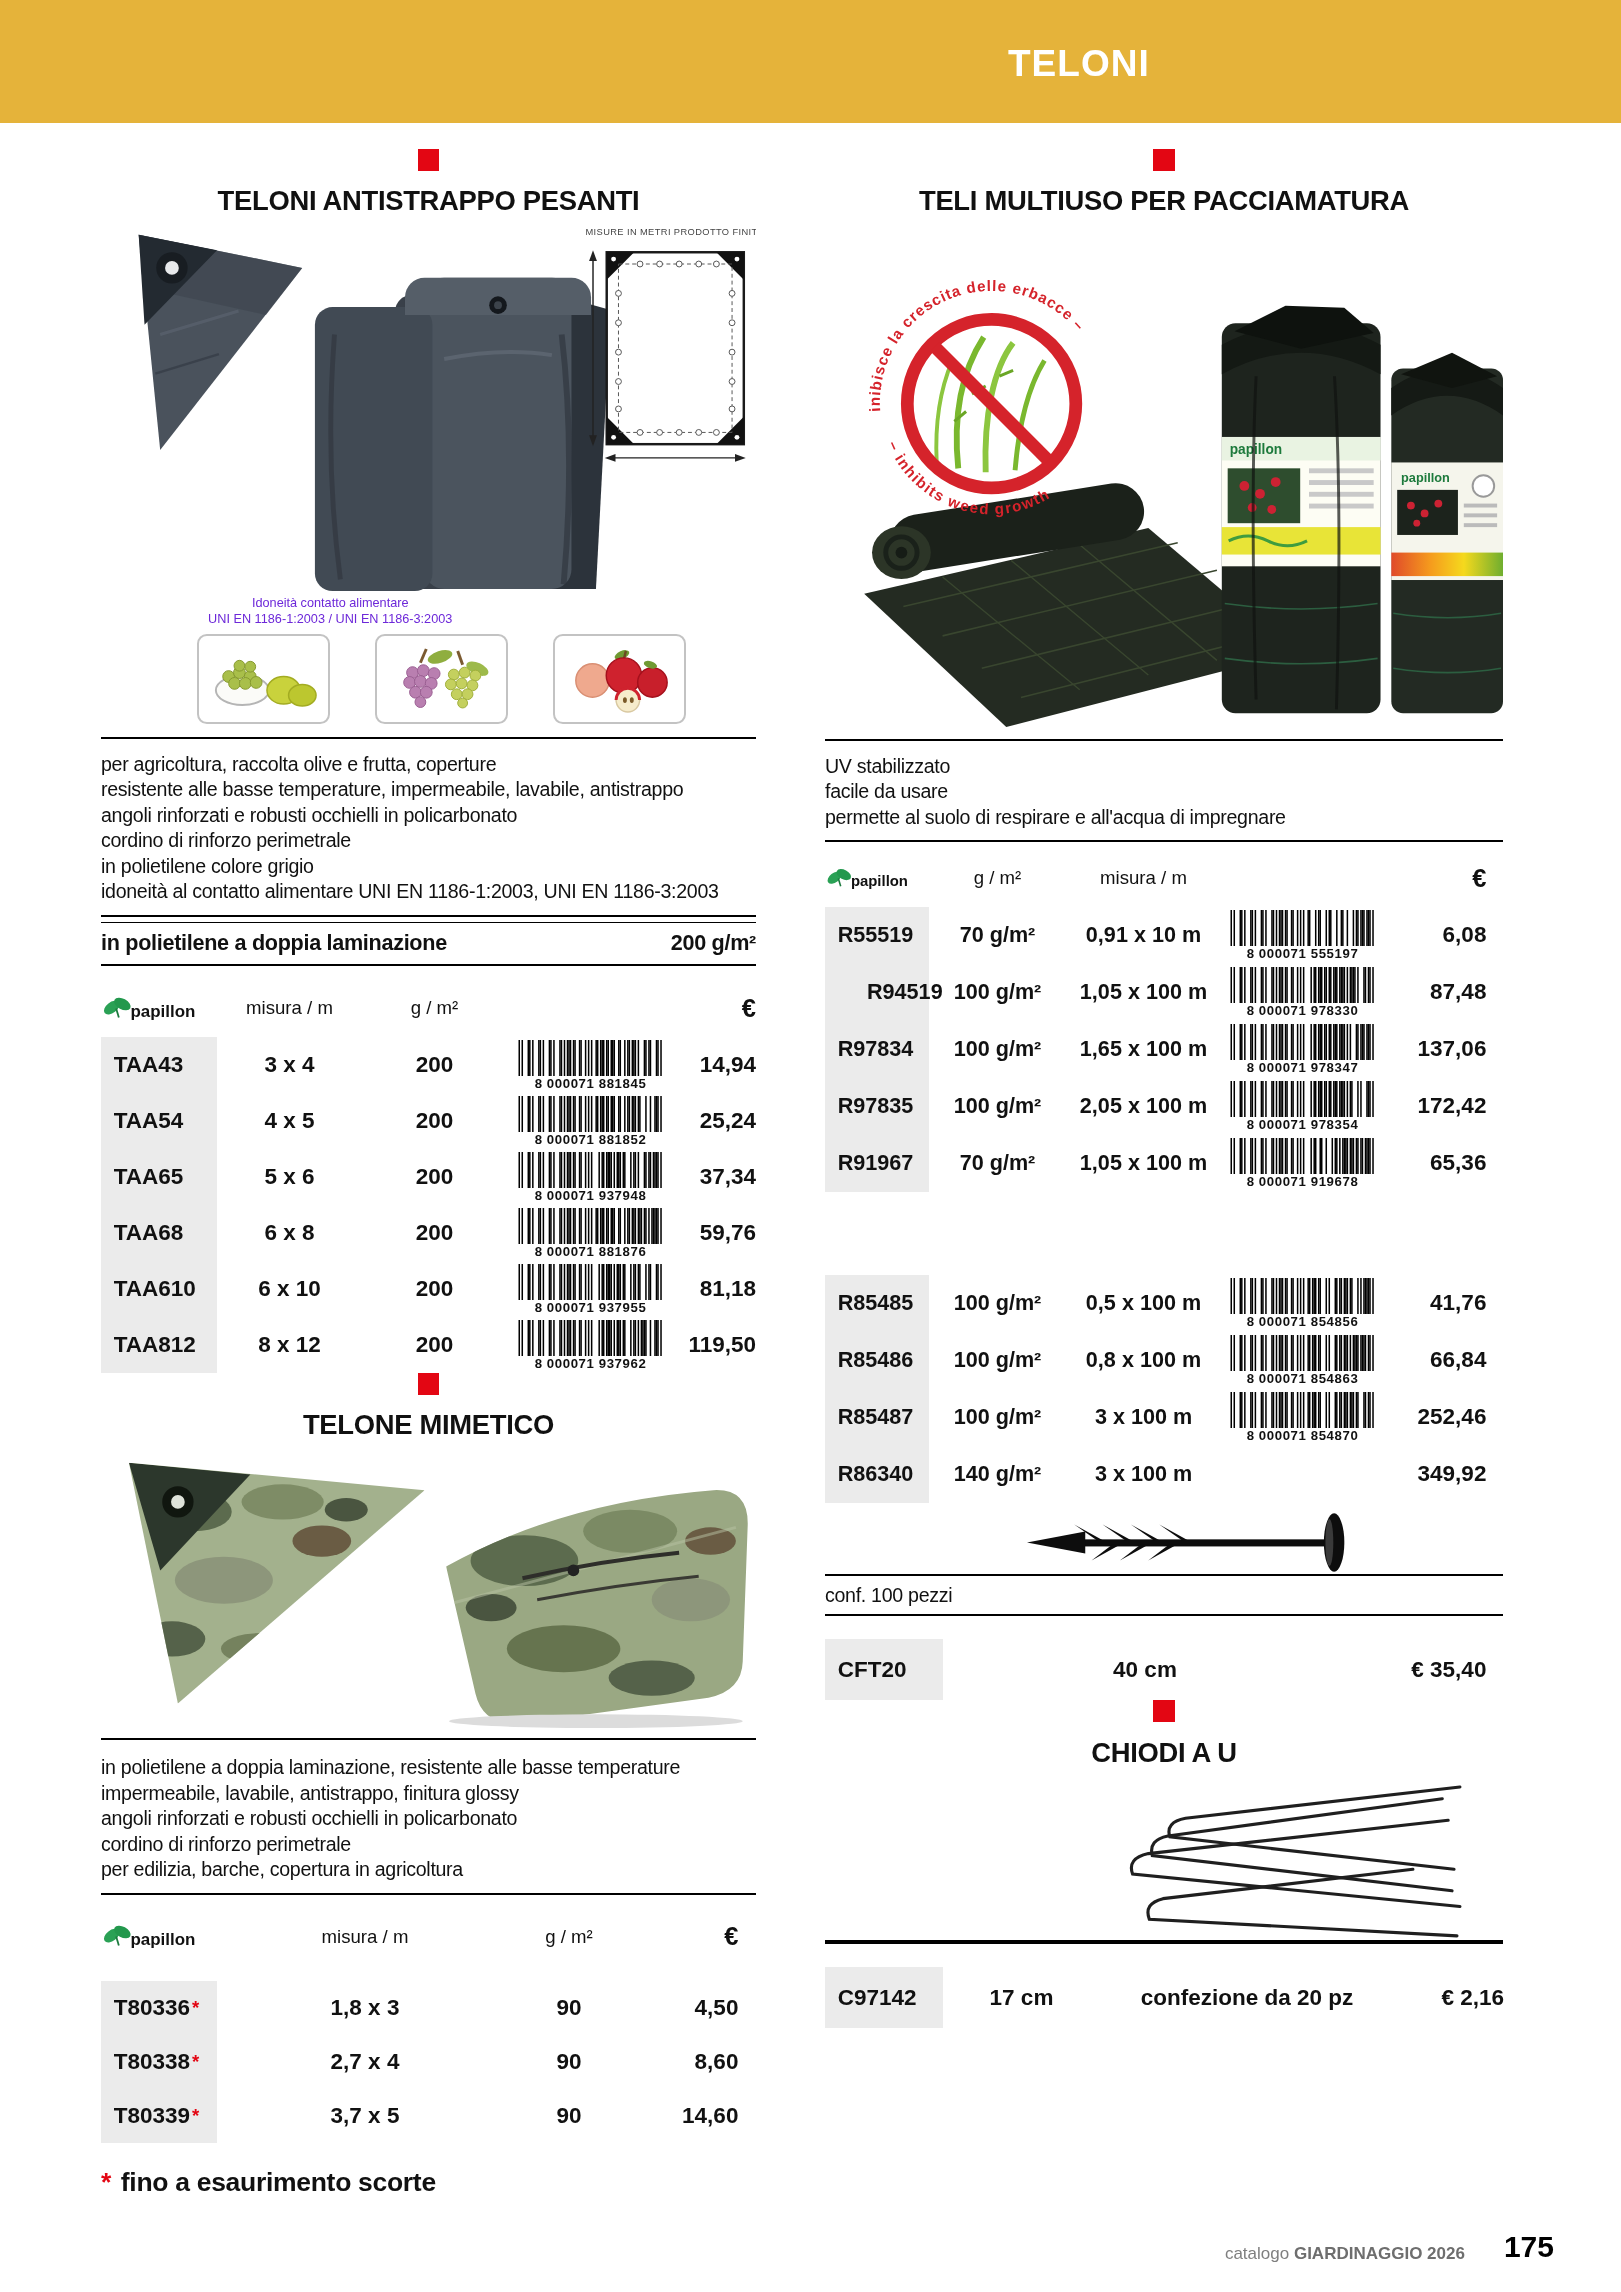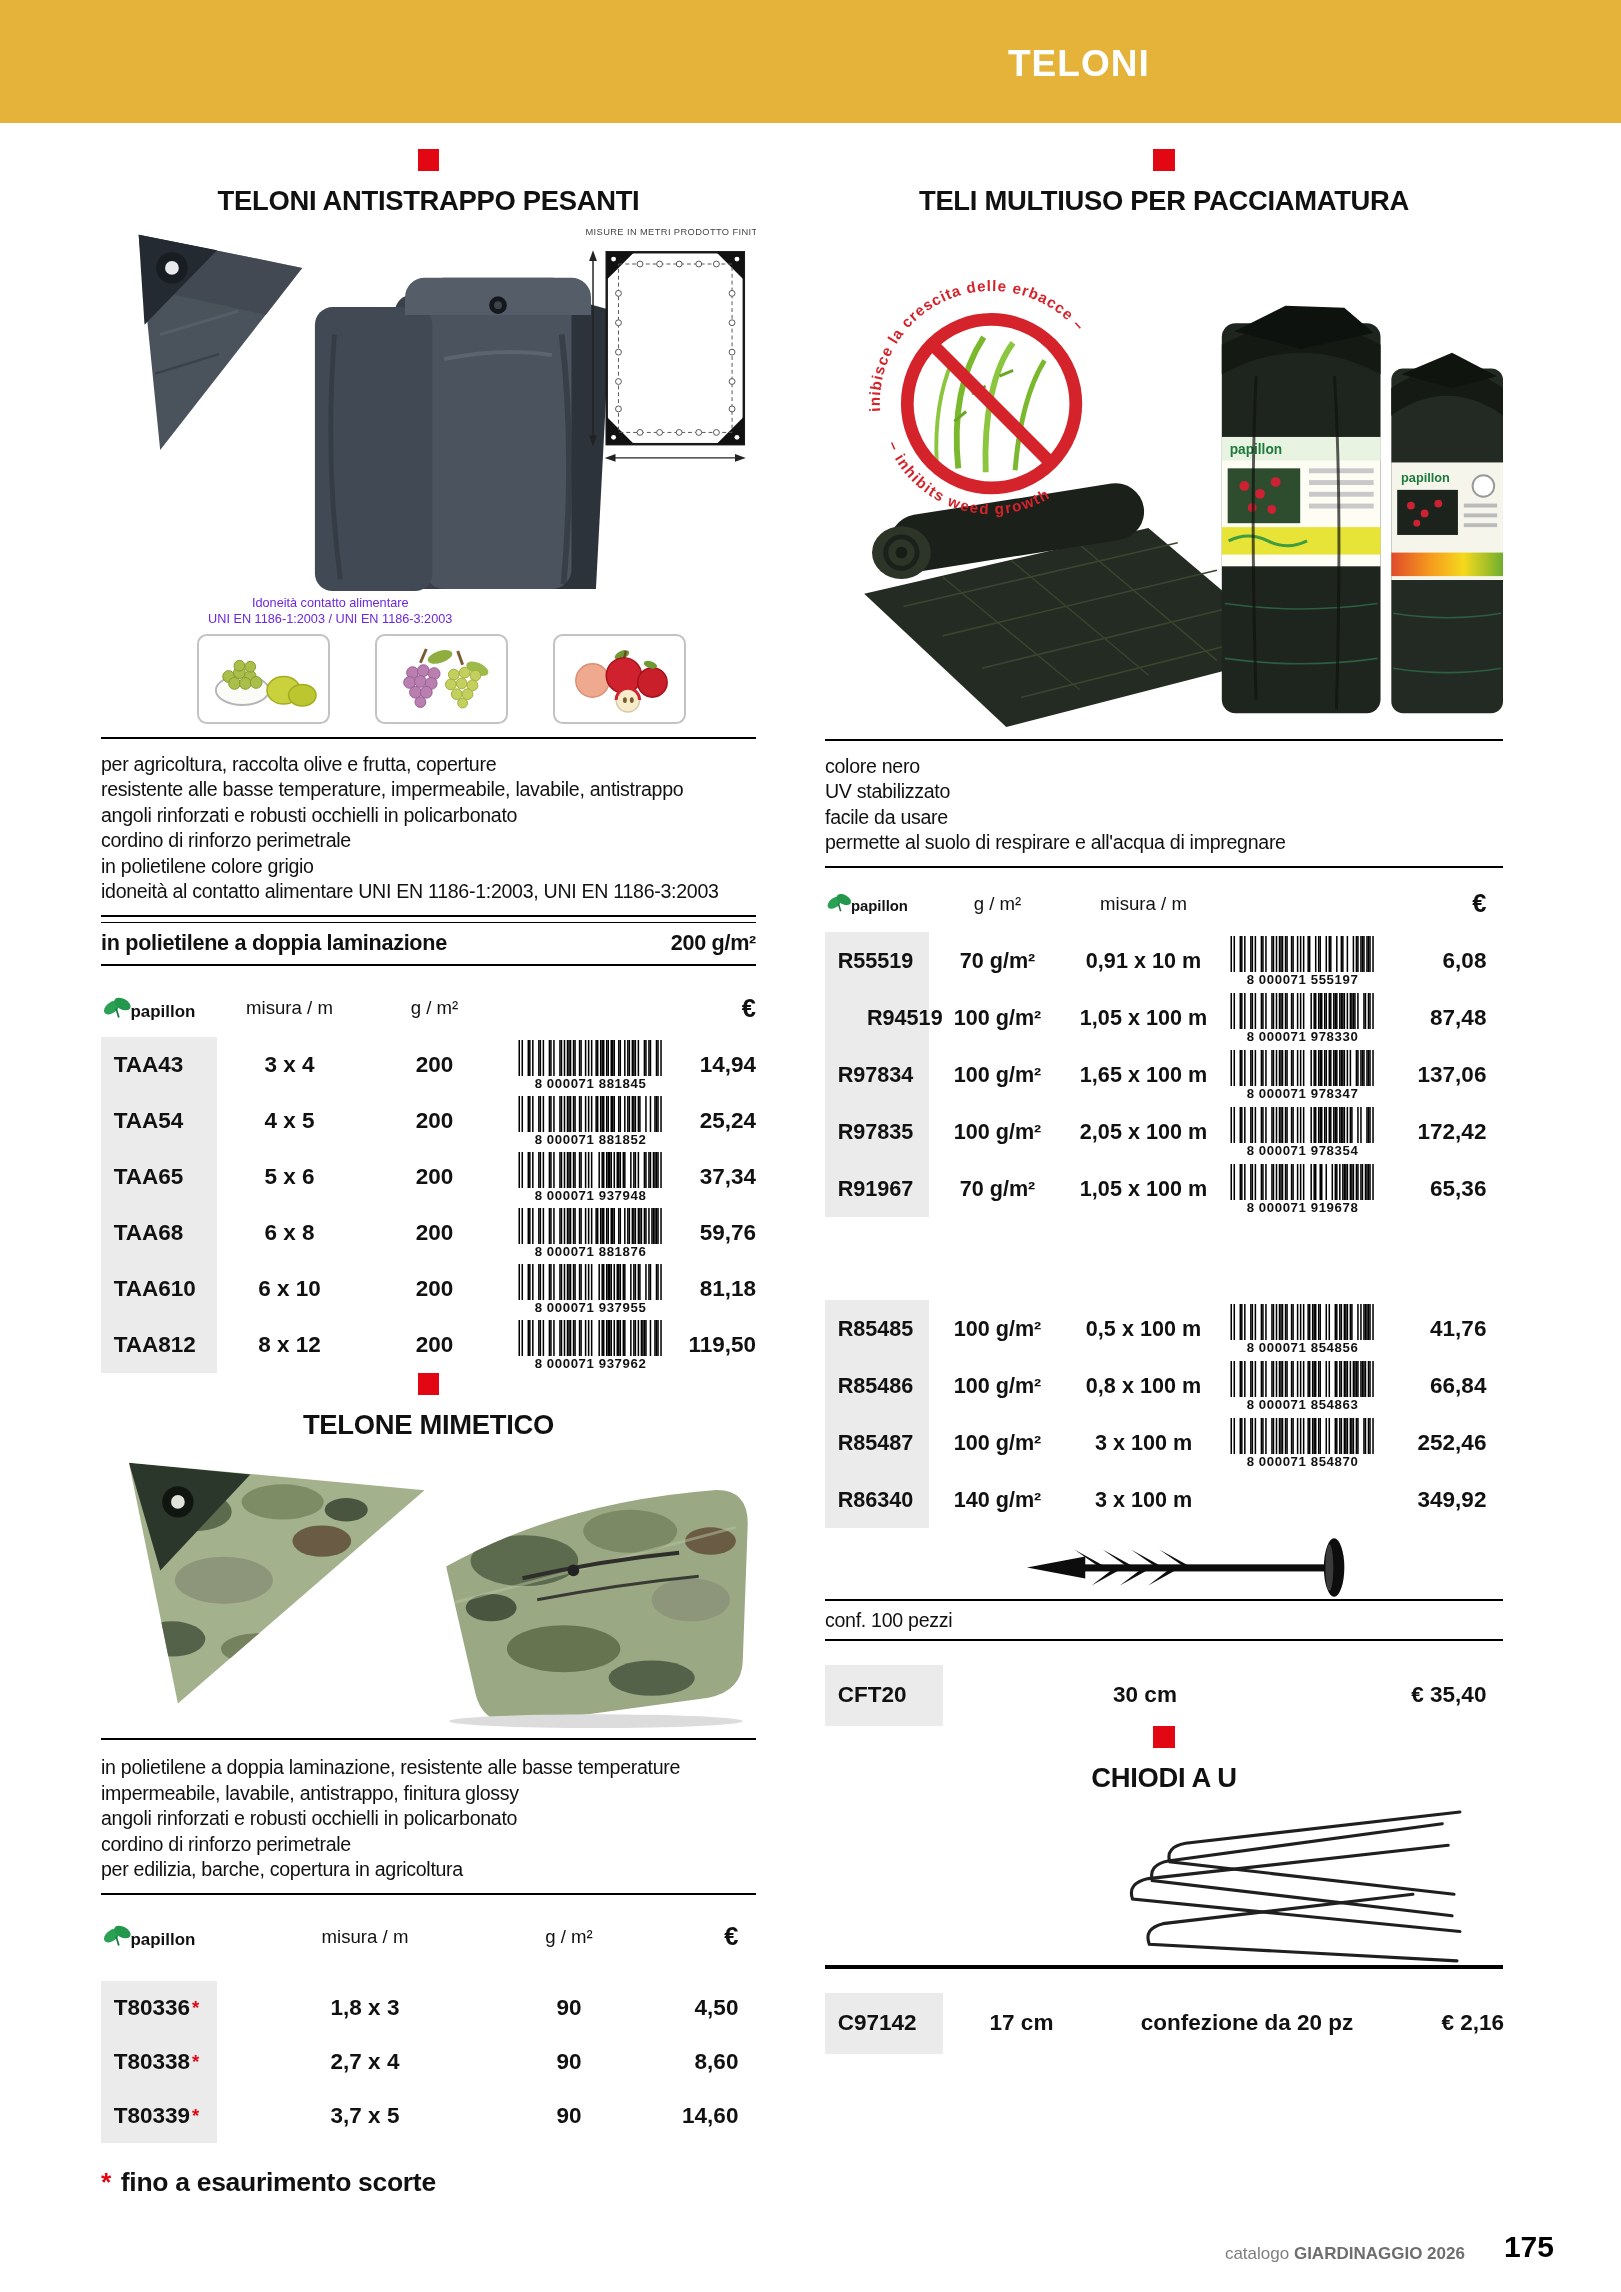--- a/index.html
+++ b/index.html
@@ -806,21 +806,20 @@
       </text>
       <text font-size="15.5" font-weight="700" fill="#D5232B" letter-spacing="1.5">
         <textPath href="#arcB" startOffset="28">– inhibits weed growth</textPath>
       </text>
     </g>
   </svg>
 
   <hr class="rule">
 
   <div class="desc">
-    <p>colore nero</p>
     <p>UV stabilizzato</p>
     <p>facile da usare</p>
     <p>permette al suolo di respirare e all'acqua di impregnare</p>
   </div>
 
   <hr class="rule">
 
   <div class="tbl" style="margin-top:7.8px;">
     <div class="thead g-r">
       <span class="brandlogo">
@@ -1355,21 +1354,21 @@
     </g>
     <ellipse cx="556" cy="40" rx="5" ry="30" fill="#3a3a3a"></ellipse>
   </svg>
 
   <hr class="rule">
   <div class="smallnote"><span>conf. 100 pezzi</span></div>
   <hr class="rule">
 
   <div class="trow one g-cft">
     <div class="cell code">CFT20</div>
-    <div class="cell cc">30 cm</div>
+    <div class="cell cc">40 cm</div>
     <div class="cell price pr-pad">€ 35,40</div>
   </div>
 
   <h2 class="sec mt-sec-r2">
     <span class="sq"></span>
     <span>CHIODI A U</span>
   </h2>
 
   <svg class="fig" width="678" height="165" viewBox="0 0 692 168" style="margin-top:5.9px;">
     <g fill="none" stroke="#1f1f1f" stroke-width="3.2" stroke-linecap="round">

